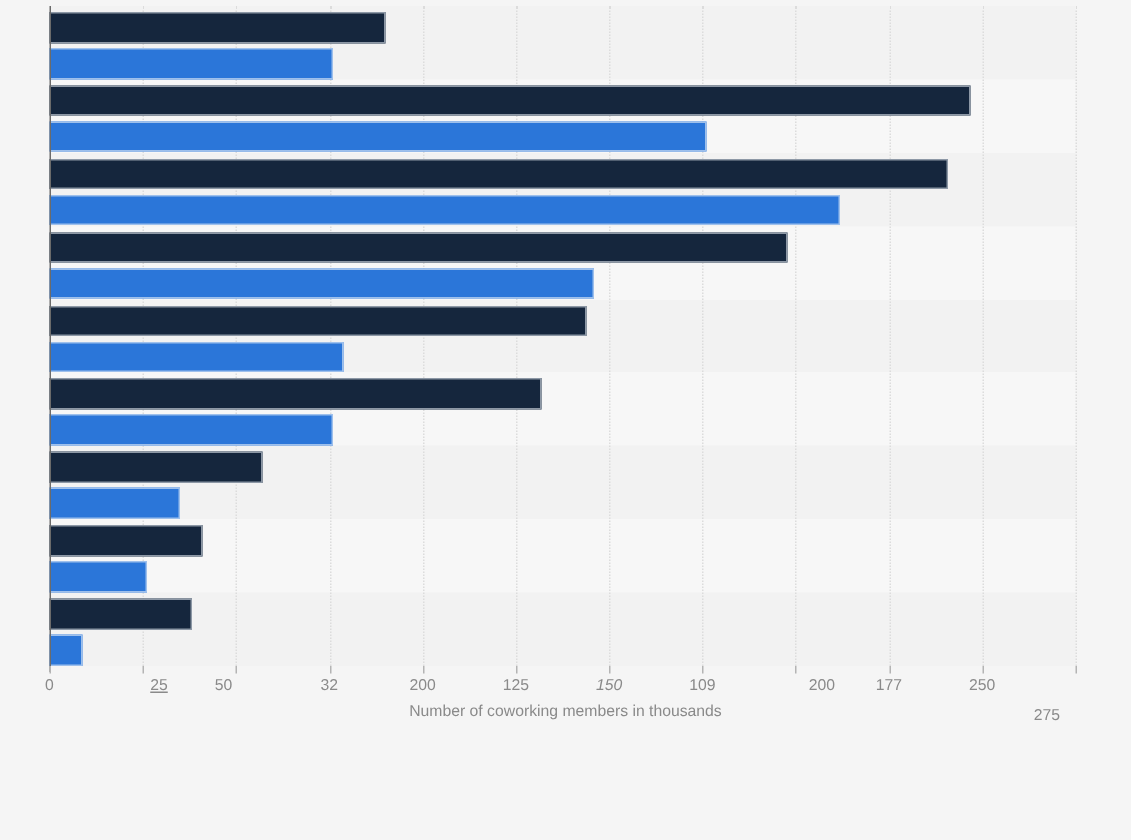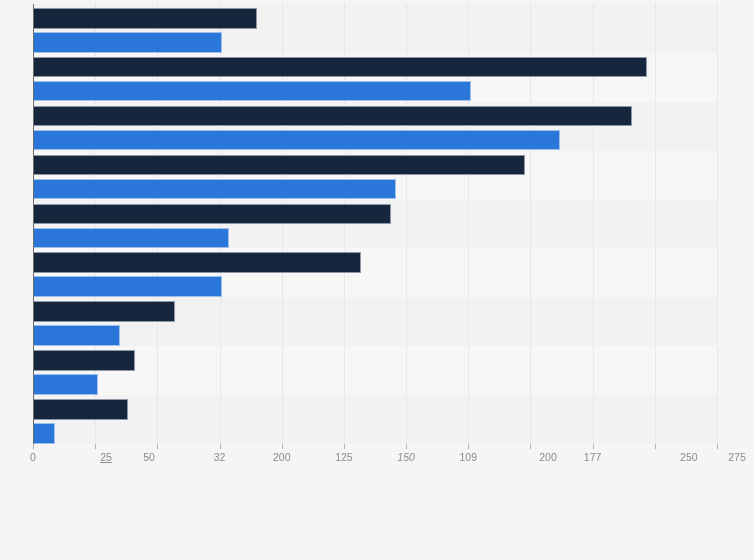--- a/index.html
+++ b/index.html
@@ -166,20 +166,21 @@
       <div class="tick-label" style="left: 343.909px; text-align: center;">125</div>
       <div class="tick-mark" style="left: 406.091px;"></div>
       <div class="tick-label" style="left: 406.091px; font-style: italic;">150</div>
       <div class="tick-mark" style="left: 468.273px;"></div>
       <div class="tick-label" style="left: 468.273px;">109</div>
       <div class="tick-mark" style="left: 530.455px;"></div>
       <div class="tick-label" style="left: 548px;">200</div>
       <div class="tick-mark" style="left: 592.636px;"></div>
       <div class="tick-label" style="left: 592.636px;">177</div>
       <div class="tick-mark" style="left: 654.818px;"></div>
-      <div class="tick-label" style="left: 654.818px; margin-left: 34px;">250</div>
+      <div class="tick-label" style="left: 654.818px;">250</div>
       <div class="tick-mark" style="left: 717px;"></div>
-      <div class="tick-label" style="left: 737px;">275</div>
+      <div class="tick-label" style="left: 698px; margin-top: 20px;">275</div>
     </div>
 
+  <div id="xlabel">Number of coworking members in thousands</div>
 
   <div id="footer-strip"></div>
 </div>
 
 </body></html>

